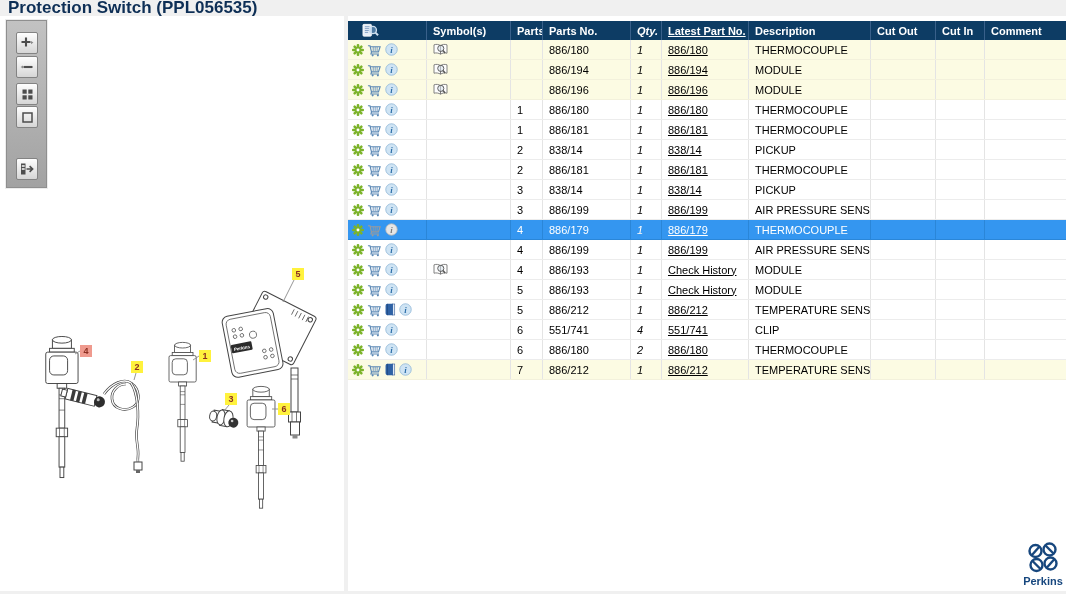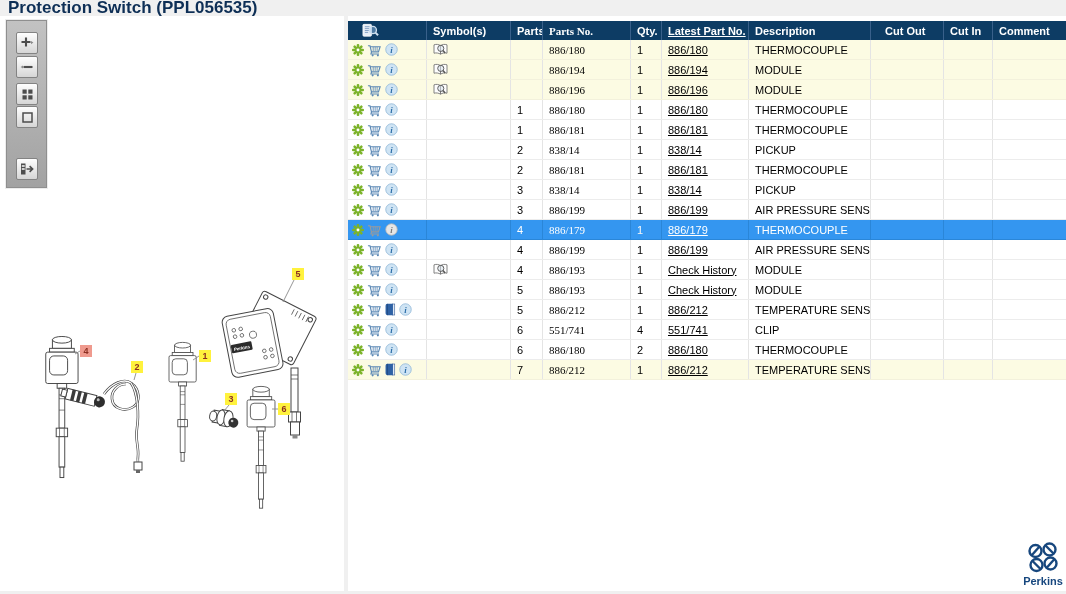--- a/index.html
+++ b/index.html
@@ -41,22 +41,22 @@
       padding-left:6px;color:#fff;font-size:11px;font-weight:bold;overflow:hidden;white-space:nowrap;}
   .th:last-child{border-right:none;text-align:center;}
   .rows{position:absolute;top:24px;left:0;}
   .tr{display:flex;height:20px;background:#fff;border-bottom:1px solid #ececec;box-sizing:border-box;}
   .tr.yellow{background:#fcfbe3;border-bottom-color:#f3f1dc;}
   .tr.selected{background:#3496f0;border-bottom-color:#2a86d8;}
   .td{box-sizing:border-box;border-right:1px solid #e4e4e4;padding-left:6px;display:flex;
       align-items:center;font-size:11px;color:#000;overflow:hidden;white-space:nowrap;}
   .tr.selected .td{color:#fff;border-right-color:#2a86d8;}
   .c0{width:79px;padding-left:4px;gap:3px;}
-  .c1{width:84px;}.c2{width:32px;}.c3{width:88px;font-family:Liberation Serif, serif;}.c4{width:31px;}.c5{width:87px;text-decoration:underline;}
-  .c6{width:122px;}.c7{width:65px;margin-left:8px;}.c8{width:49px;}.c9{width:81px;border-right:none;}
+  .c1{width:84px;}.c2{width:32px;}.c3{width:88px;}.c4{width:31px;font-style:italic;}.c5{width:87px;text-decoration:underline;}
+  .c6{width:122px;}.c7{width:65px;}.c8{width:49px;}.c9{width:81px;border-right:none;}
   .icon{display:inline-flex;align-items:center;}
   .tr.selected .icon-cart path{stroke:#9b9b9b;}
   .tr.selected .icon-cart circle{fill:#9b9b9b;}
   .tr.selected .icon-info circle{fill:#e6e6e6;stroke:#b3b3b3;}
   .tr.selected .icon-info text{fill:#777;}
 
   .brand{position:absolute;left:1022px;top:540px;width:44px;height:52px;}
 </style>
 </head>
 <body>

